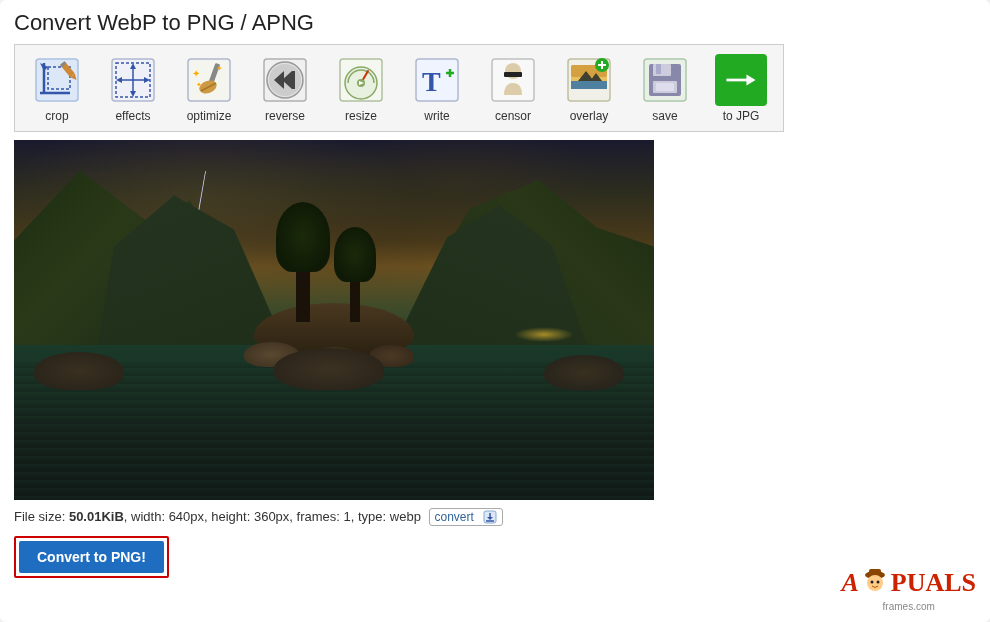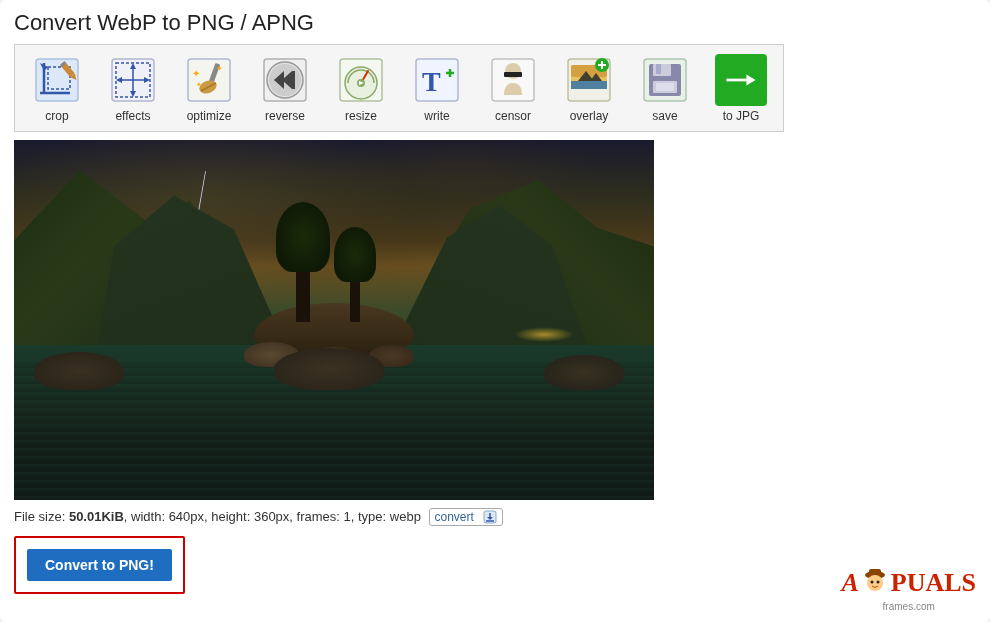--- a/index.html
+++ b/index.html
@@ -287,21 +287,21 @@
       padding: 1px 5px;
       color: #336699;
       font-size: 12px;
       cursor: pointer;
       margin-left: 4px;
       text-decoration: none;
     }
     .convert-btn-wrapper {
       display: inline-block;
       border: 2px solid #cc0000;
-      padding: 11px;
+      padding: 3px;
       border-radius: 2px;
       margin-bottom: 10px;
     }
     .convert-btn {
       background: #1e6dc0;
       color: #fff;
       border: none;
       padding: 8px 18px;
       font-size: 14px;
       font-weight: bold;

